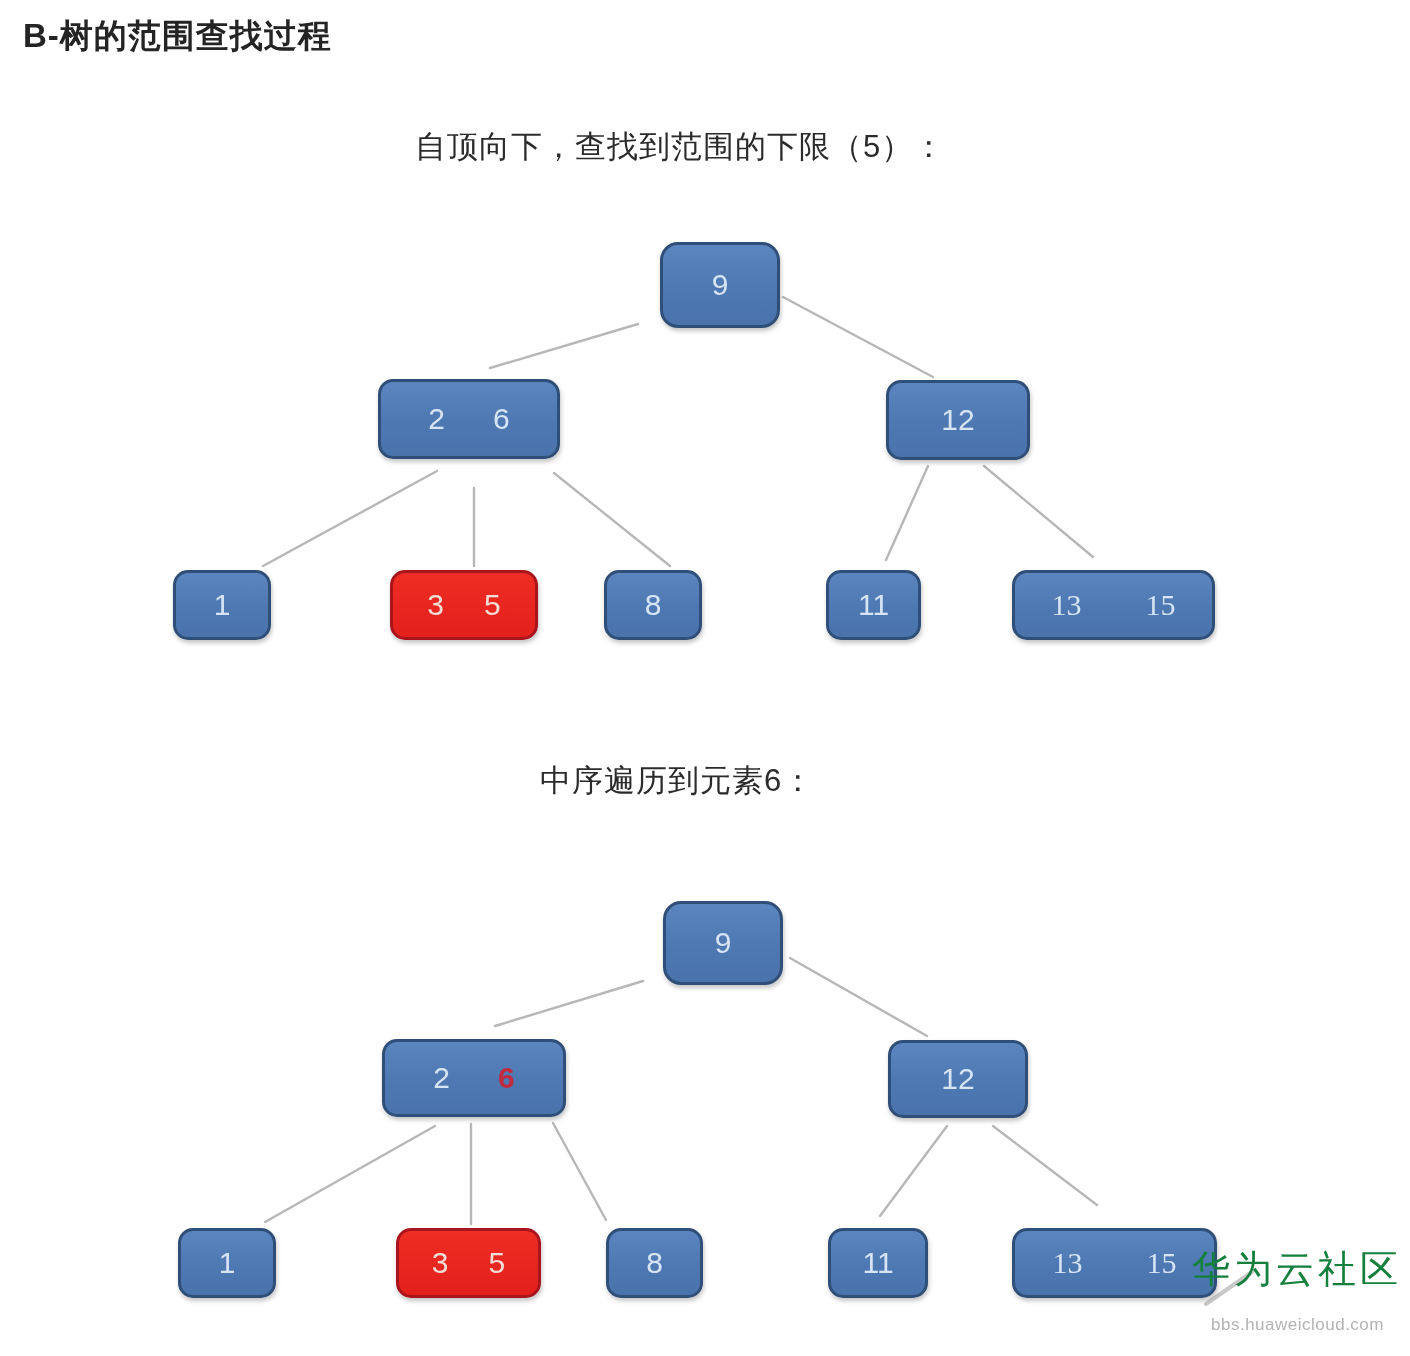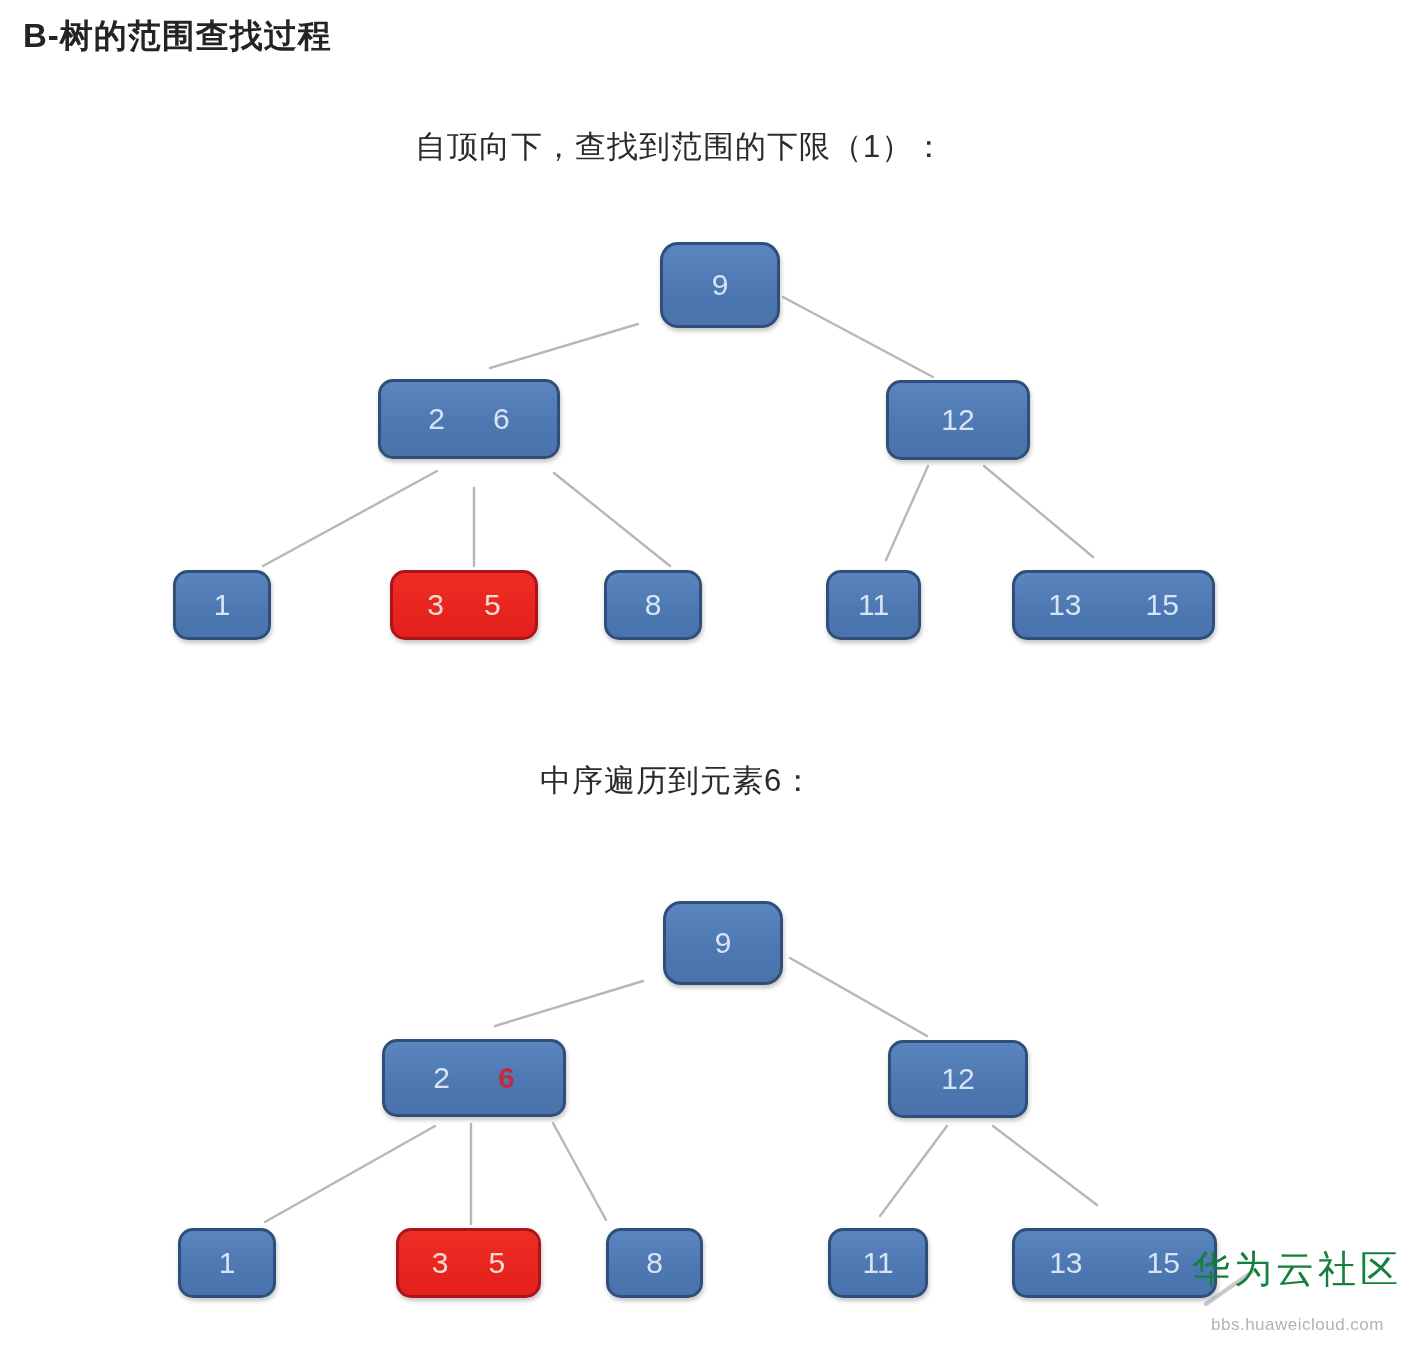--- a/index.html
+++ b/index.html
@@ -34,21 +34,21 @@
     border-radius:15px;
     border:3px solid #2f4f78;
     background:linear-gradient(180deg,#5b85be 0%,#4d78b2 55%,#4a73ac 100%);
     box-shadow:1px 3px 4px rgba(90,90,90,0.35);
     color:#d7e4f3;
     font-size:30px;
     font-family:"Liberation Sans","DejaVu Sans",sans-serif;
   }
   .node .key{display:inline-block;}
   .node.gap2{gap:48px;}
-  .node.gap2w{gap:64px;}
+  .node.gap2w{gap:64px;font-family:Liberation Serif, serif;}
   .node.gap2r{gap:40px;}
   .node.red{
     border:3px solid #a8151d;
     background:linear-gradient(180deg,#ee2d24 0%,#e3201c 100%);
     color:#f4dcd6;
   }
   .key.hl-red{color:#c22a40;font-weight:700;}
 
   .watermark-cn{
     position:absolute;left:1192px;top:1244px;
@@ -62,21 +62,21 @@
     margin-left:13px;
   }
 </style>
 </head>
 <body>
 
 <div class="page">
 
   <h1 class="page-title">B-树的范围查找过程</h1>
 
-  <div class="caption caption-1">自顶向下，查找到范围的下限（1）：</div>
+  <div class="caption caption-1">自顶向下，查找到范围的下限（5）：</div>
   <div class="caption caption-2">中序遍历到元素6：</div>
 
   <svg class="edges-layer" width="1410" height="1356" viewBox="0 0 1410 1356">
 
     <line class="edge" x1="638" y1="324" x2="490" y2="368"></line>
     <line class="edge" x1="783" y1="297" x2="933" y2="377"></line>
     <line class="edge" x1="437" y1="471" x2="263" y2="566"></line>
     <line class="edge" x1="474" y1="488" x2="474" y2="566"></line>
     <line class="edge" x1="554" y1="473" x2="670" y2="566"></line>
     <line class="edge" x1="928" y1="466" x2="886" y2="560"></line>

